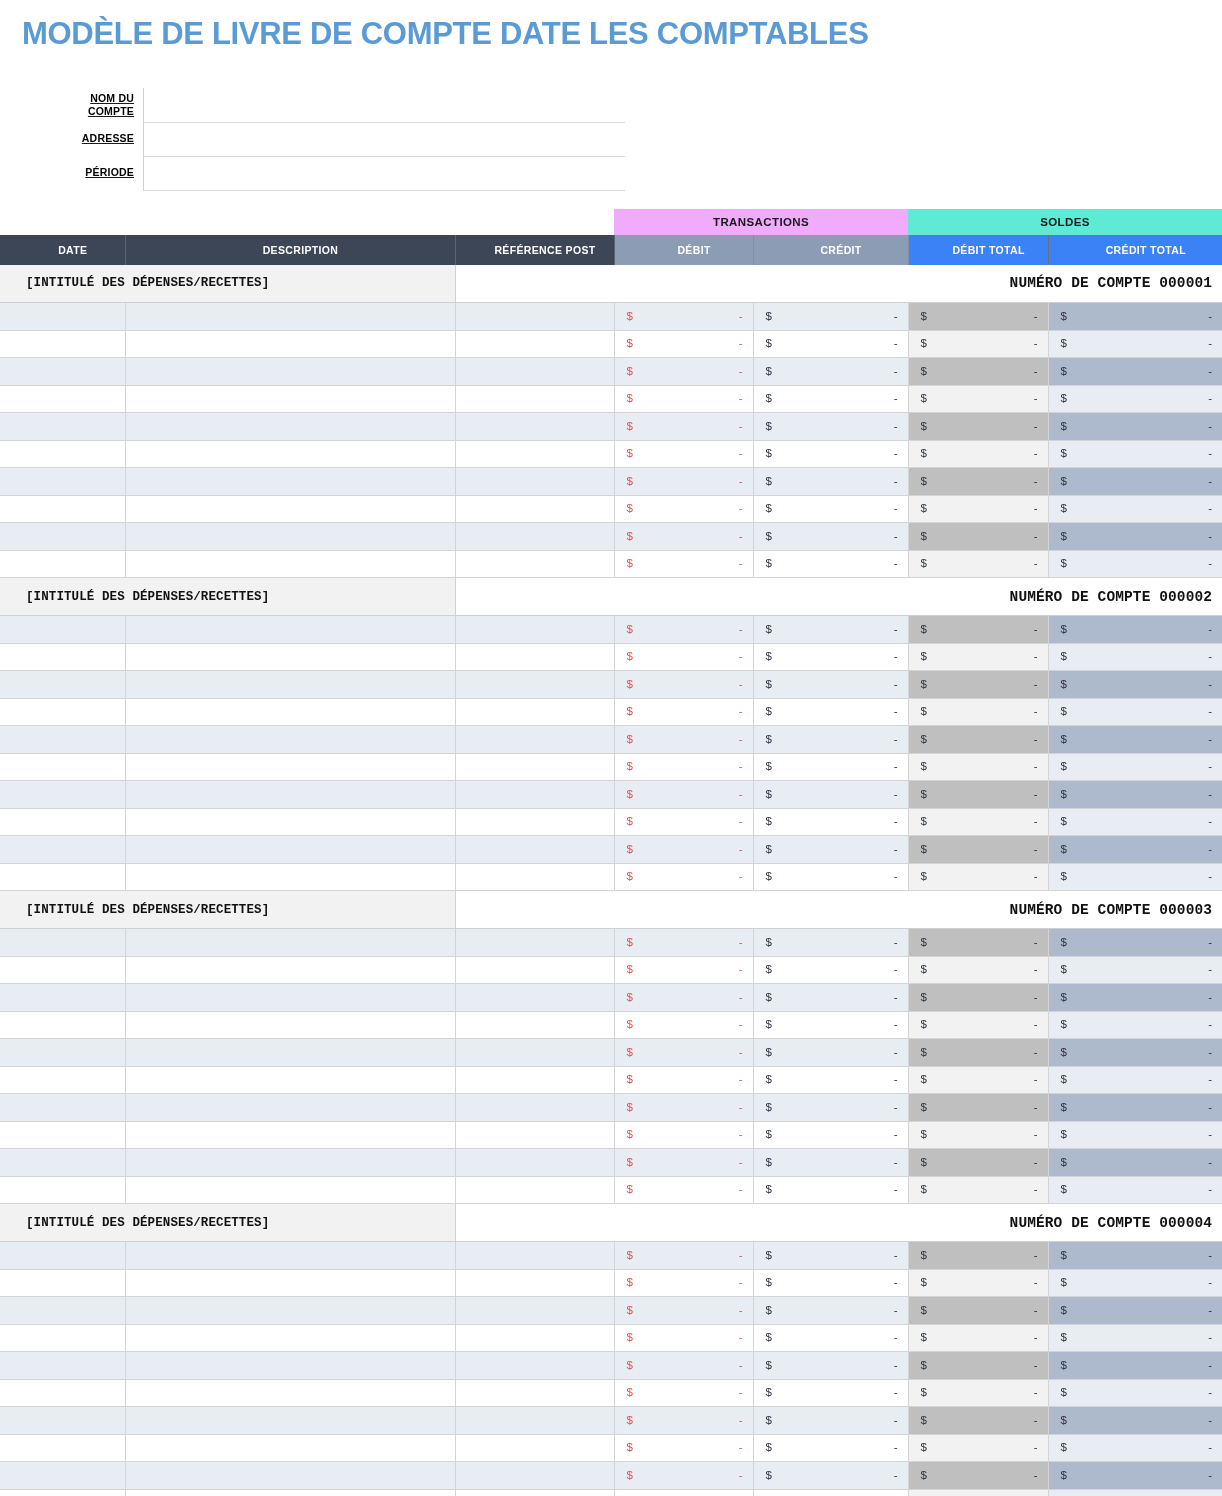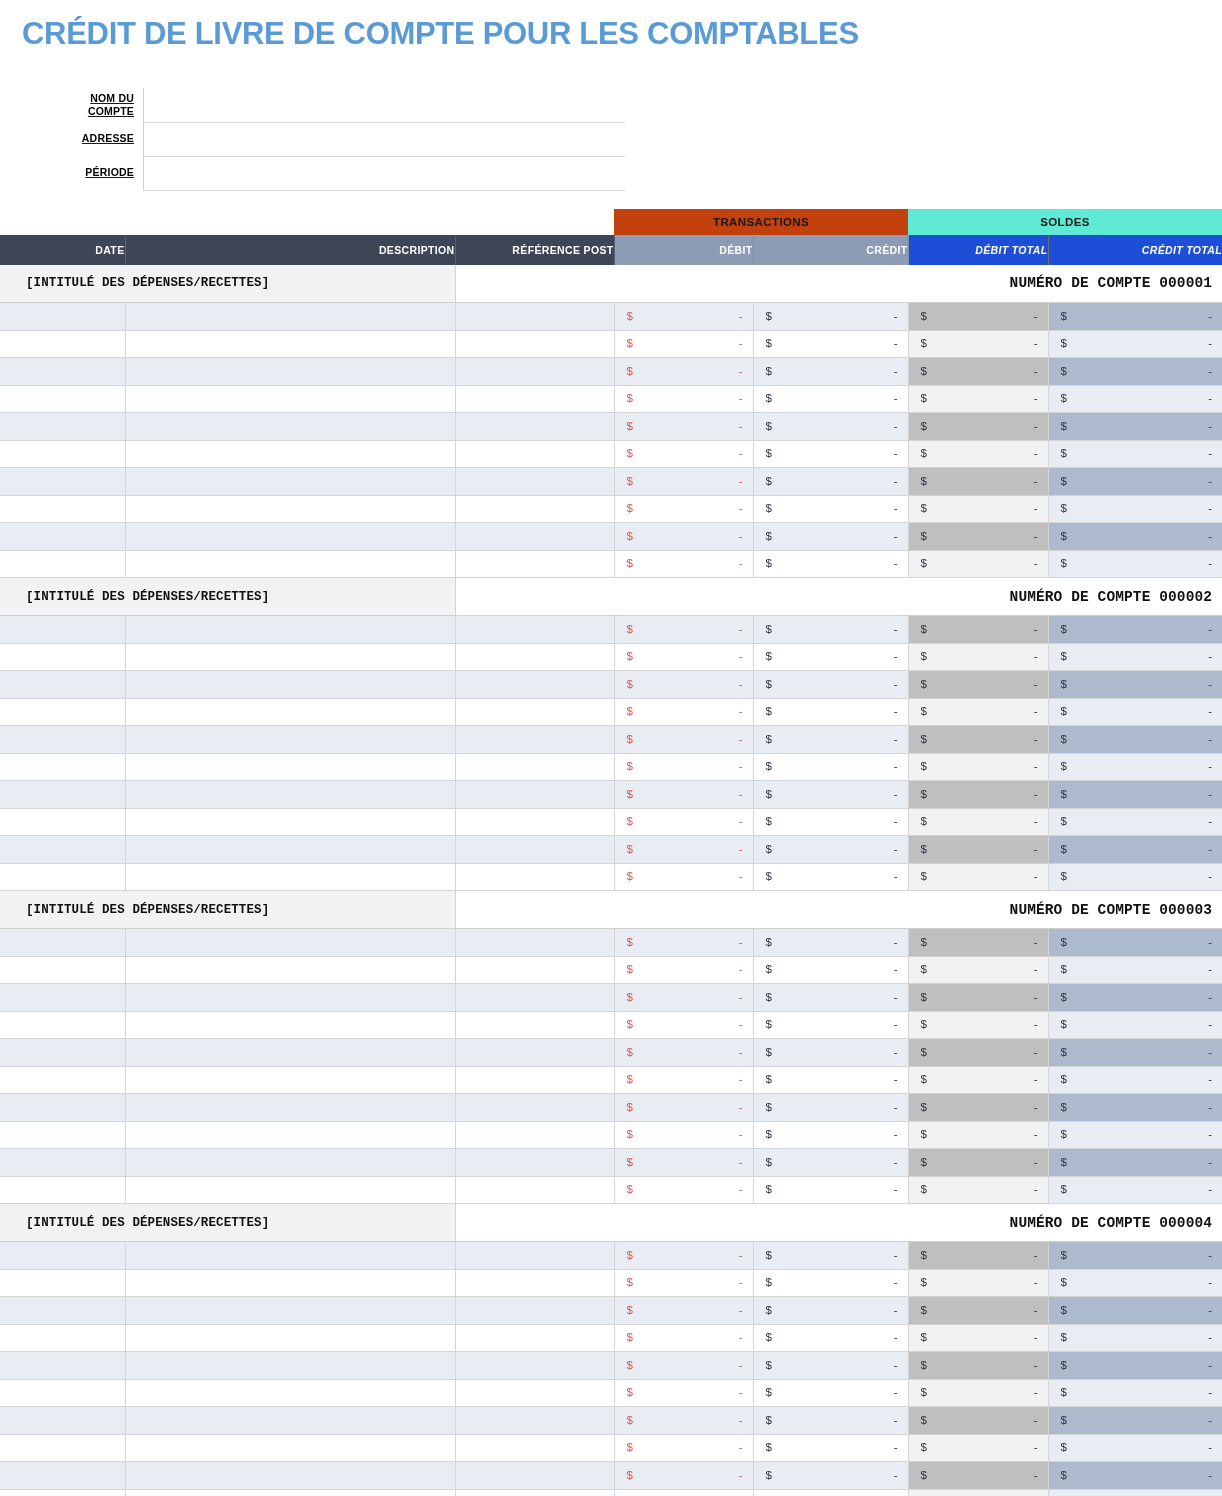--- a/index.html
+++ b/index.html
@@ -66,21 +66,21 @@
   .ledger col.c-ref        { width: 159px; }
   .ledger col.c-debit      { width: 139px; }
   .ledger col.c-credit     { width: 155px; }
   .ledger col.c-debtot     { width: 140px; }
   .ledger col.c-credtot    { width: 174px; }
 
   
   tr.group-row { height: 26px; }
   .grp-blank { background: #ffffff; border: none; }
   .grp-transactions {
-    background: #c2410c;
+    background: #f0abfc;
     color: #17181a;
     font-size: 11.5px;
     font-weight: bold;
     text-align: center;
     letter-spacing: 0.4px;
     border: none;
   }
   .grp-soldes {
     background: #5eead4;
     color: #17181a;
@@ -90,28 +90,28 @@
     letter-spacing: 0.4px;
     border: none;
   }
 
   
   tr.colhead-row { height: 30px; }
   .colhead-row th {
     font-size: 10.5px;
     font-weight: bold;
     letter-spacing: 0.35px;
-    text-align: right;
+    text-align: center;
     padding: 0 0 0 21px;
     color: #ffffff;
     vertical-align: middle;
   }
   th.h-dark   { background: #3c4657; border-right: 1px solid #5a6376; }
   th.h-blue   { background: #8c9cb4; border-right: 1px solid #7e8fa8; }
-  th.h-gray   { background: #1d4ed8; border-right: 1px solid #6e6e6e; font-style: italic; }
+  th.h-gray   { background: #3b82f6; border-right: 1px solid #6e6e6e; }
   th.h-last   { border-right: none; }
 
   
   tr.section-row { height: 38px; font-family: Liberation Mono, monospace; }
   .sec-title {
     background: #f2f2f2;
     font-size: 12.5px;
     font-weight: bold;
     color: #111;
     letter-spacing: 0.1px;
@@ -177,21 +177,21 @@
   .c-debtot .money { color: #2e3440; }
 
   
   .odd  .c-credtot { background: #adb9cc; }
   .even .c-credtot { background: #e8edf3; }
   .c-credtot .money { color: #2e3440; }
 </style>
 </head>
 <body>
 
-<h1 class="page-title">CRÉDIT DE LIVRE DE COMPTE POUR LES COMPTABLES</h1>
+<h1 class="page-title">MODÈLE DE LIVRE DE COMPTE DATE LES COMPTABLES</h1>
 
 <table class="meta-form">
   <tbody>
     <tr class="meta-row-first">
       <td class="meta-label">NOM DU COMPTE</td>
       <td class="meta-field"></td>
     </tr>
     <tr>
       <td class="meta-label">ADRESSE</td>
       <td class="meta-field"></td>

